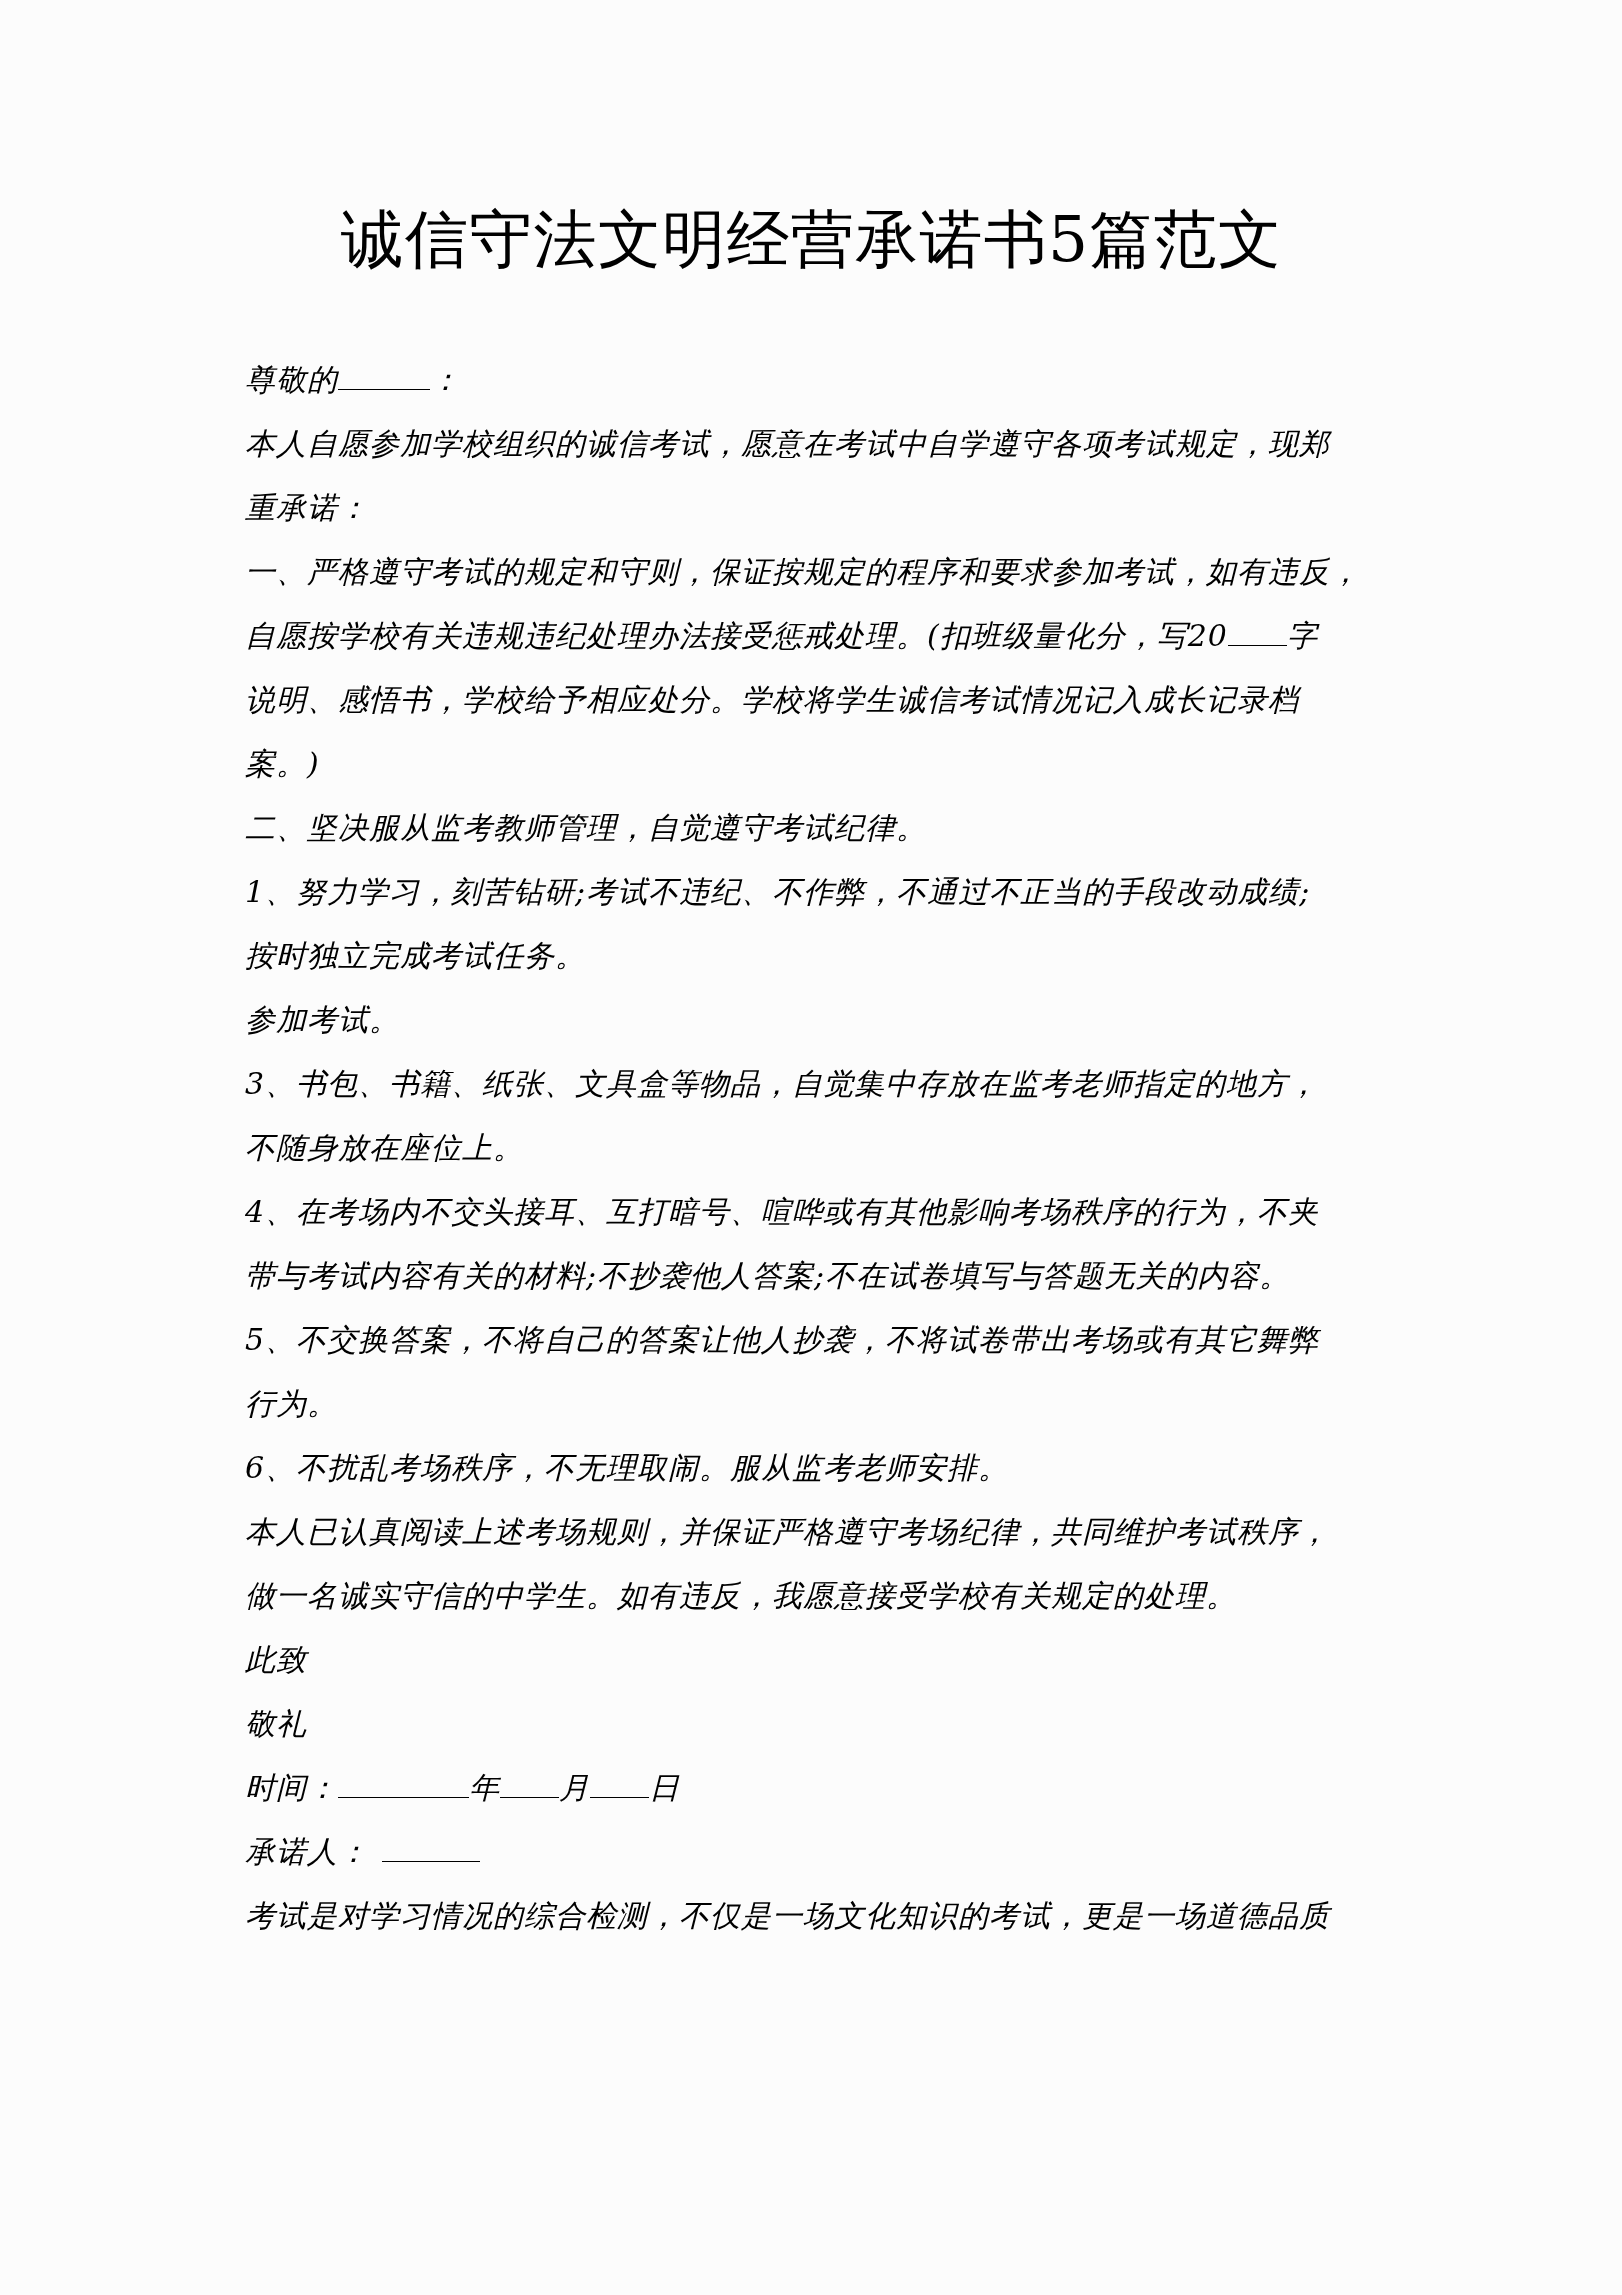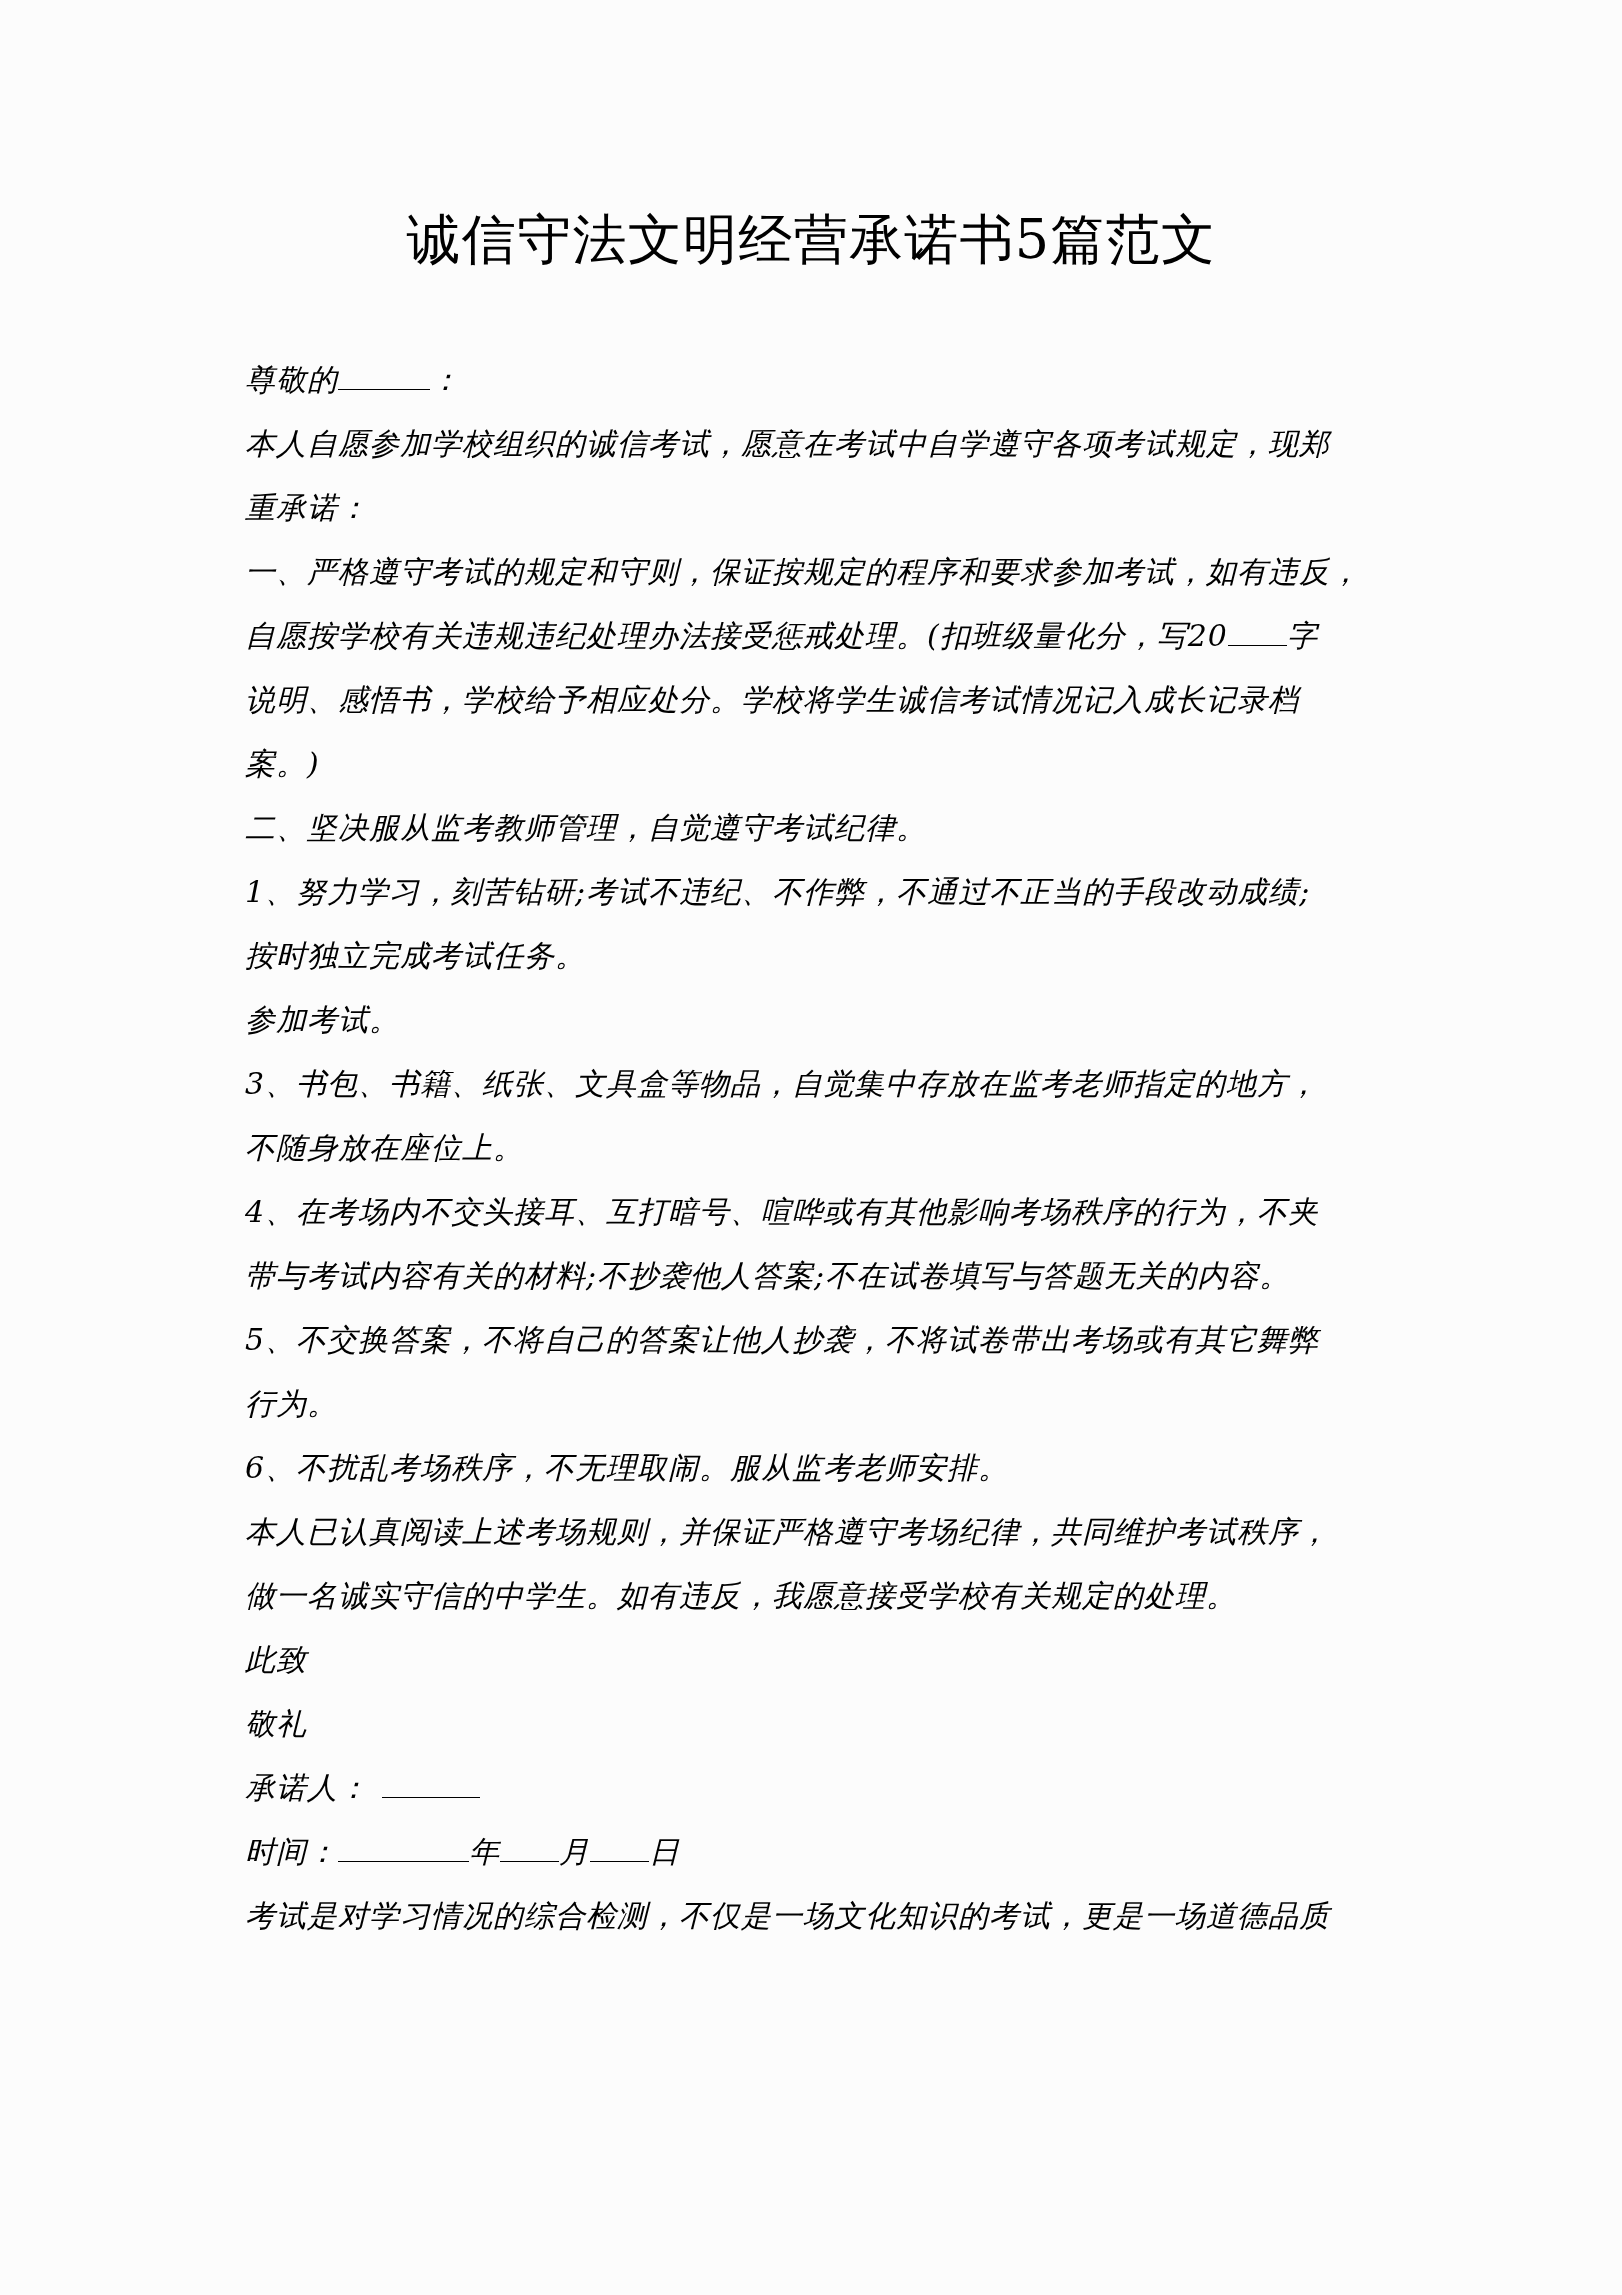--- a/index.html
+++ b/index.html
@@ -21,21 +21,21 @@
       top: 0;
       width: 1623px;
       height: 2295px;
     }
     .doc-title {
       position: absolute;
       left: 0;
       top: 200px;
       width: 1623px;
       text-align: center;
-      font-size: 54px;
+      font-size: 63px;
       line-height: 79px;
       letter-spacing: 1.3px;
       font-weight: normal;
       margin: 0;
     }
     .body-text {
       position: absolute;
       left: 245px;
       top: 348px;
       width: 1139px;
@@ -98,21 +98,21 @@
     <span class="line">行为。</span>
 
     <span class="line">6、不扰乱考场秩序，不无理取闹。服从监考老师安排。</span>
 
     <span class="line">本人已认真阅读上述考场规则，并保证严格遵守考场纪律，共同维护考试秩序，</span>
     <span class="line">做一名诚实守信的中学生。如有违反，我愿意接受学校有关规定的处理。</span>
 
     <span class="line">此致</span>
     <span class="line">敬礼</span>
 
+    <span class="line"><span>时间：</span><span class="blank blank-year"></span><span>年</span><span class="blank blank-month"></span><span>月</span><span class="blank blank-day"></span><span>日</span></span>
+
     <span class="line"><span>承诺人：</span><span class="blank blank-promisor"></span></span>
-
-    <span class="line"><span>时间：</span><span class="blank blank-year"></span><span>年</span><span class="blank blank-month"></span><span>月</span><span class="blank blank-day"></span><span>日</span></span>
 
     <span class="line">考试是对学习情况的综合检测，不仅是一场文化知识的考试，更是一场道德品质</span>
 
   </div>
 </div>
 
 
 </body></html>

